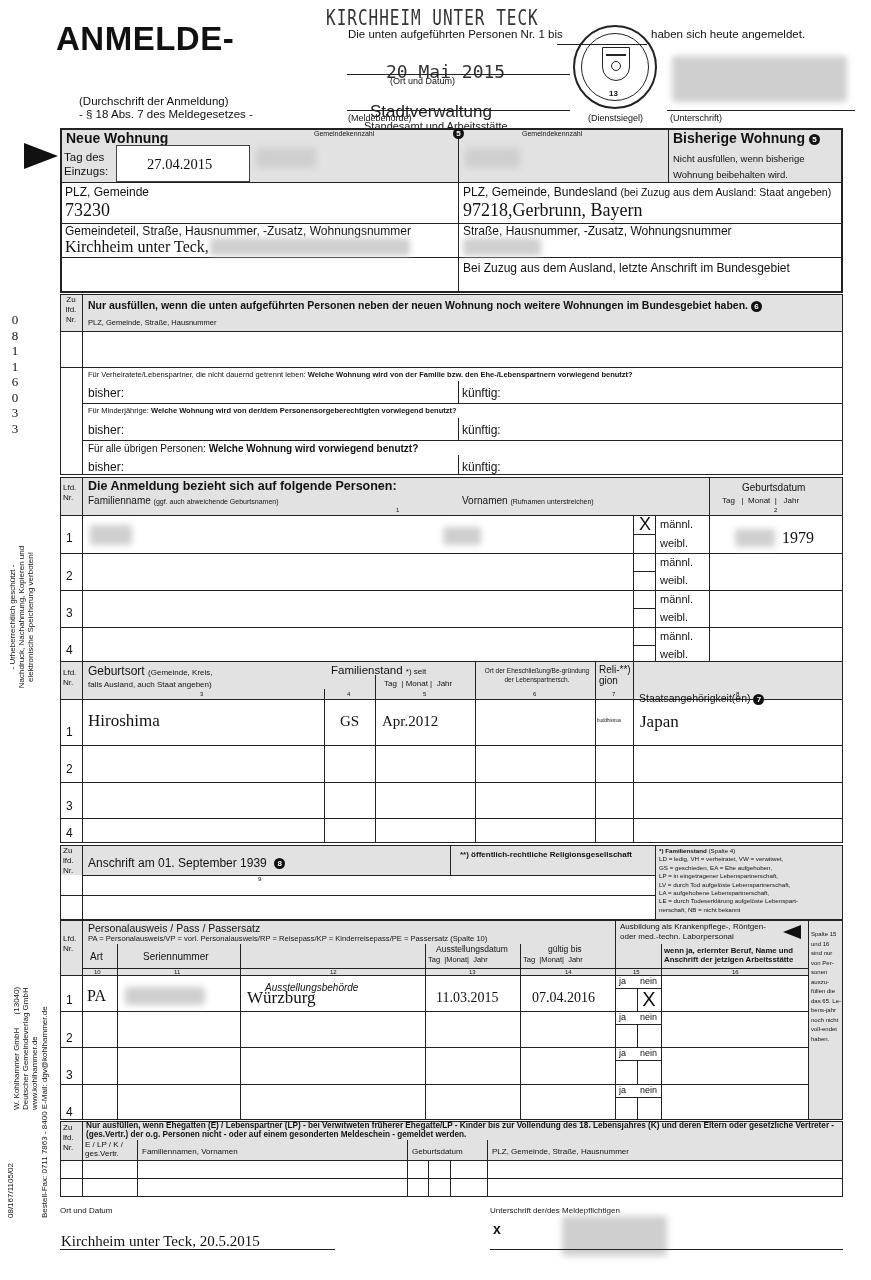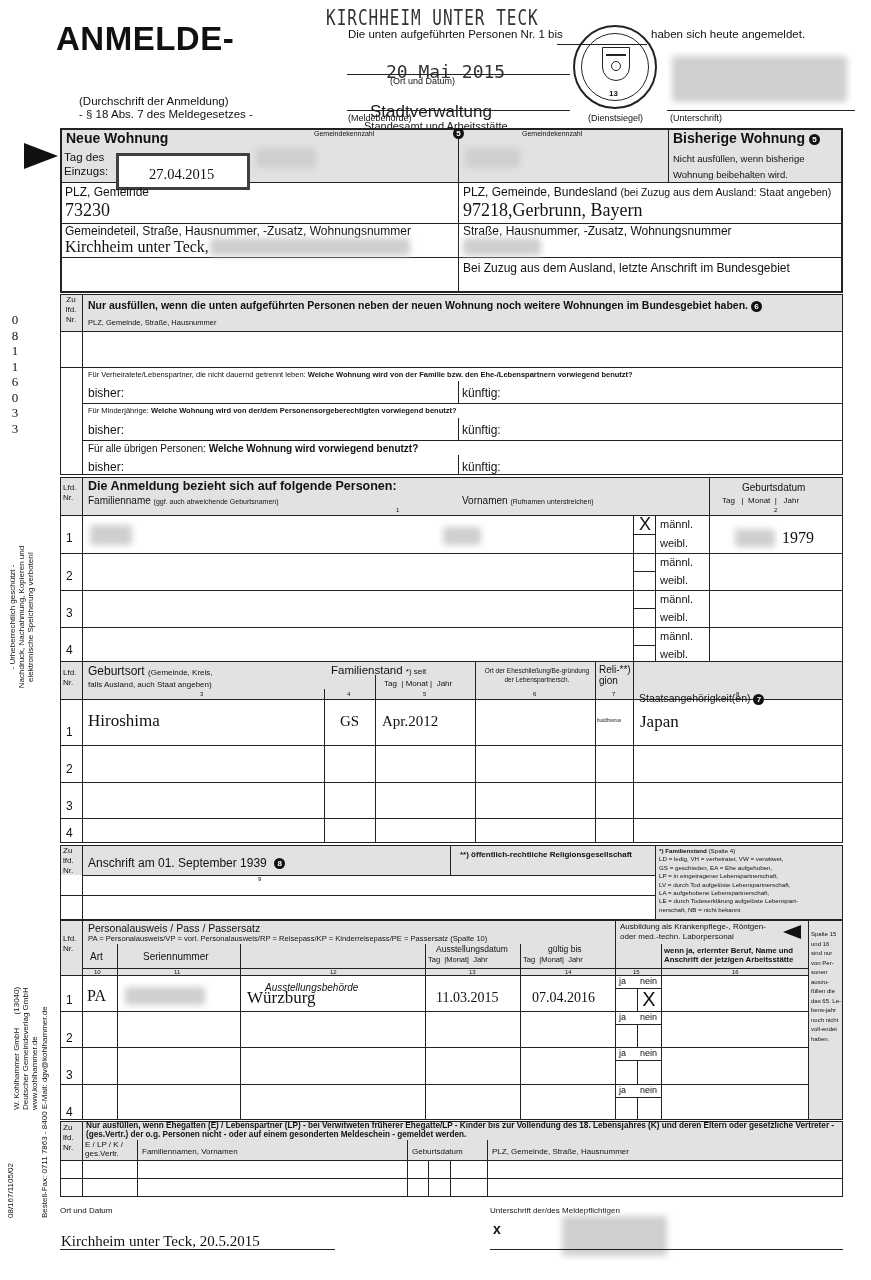--- a/index.html
+++ b/index.html
@@ -12,21 +12,21 @@
   .hl { position: absolute; height: 0; border-top: 1px solid #222; }
   .vl { position: absolute; width: 0; border-left: 1px solid #222; }
   .blur { position: absolute; background: #cfcfcf; filter: blur(3px); border-radius: 3px; }
   .tiny { font-size: 7px; }
   .small { font-size: 8.5px; }
   .lbl { font-size: 12px; }
   .bold { font-weight: bold; }
   .num-circle { display: inline-block; width: 11px; height: 11px; border-radius: 50%; background: #111; color: #fff;
                 font-size: 8px; line-height: 11px; text-align: center; font-weight: bold; vertical-align: middle; }
   .vert { transform: rotate(-90deg); transform-origin: left top; white-space: nowrap; }
-  .box { position: absolute; border: 3px solid #404040; background: #fff; margin-top: 8px; }
+  .box { position: absolute; border: 1px solid #404040; background: #fff; }
   .xmark { font-size: 18px; line-height: 18px; text-align: center; }
 </style>
 </head>
 <body>
 
 <div class="abs" style="left:9px; top:312px; width:12px; font-family:'Liberation Serif',serif; font-size:13px; line-height:15.5px; text-align:center;">
   <div>0</div>
   <div>8</div>
   <div>1</div>
   <div>1</div>

